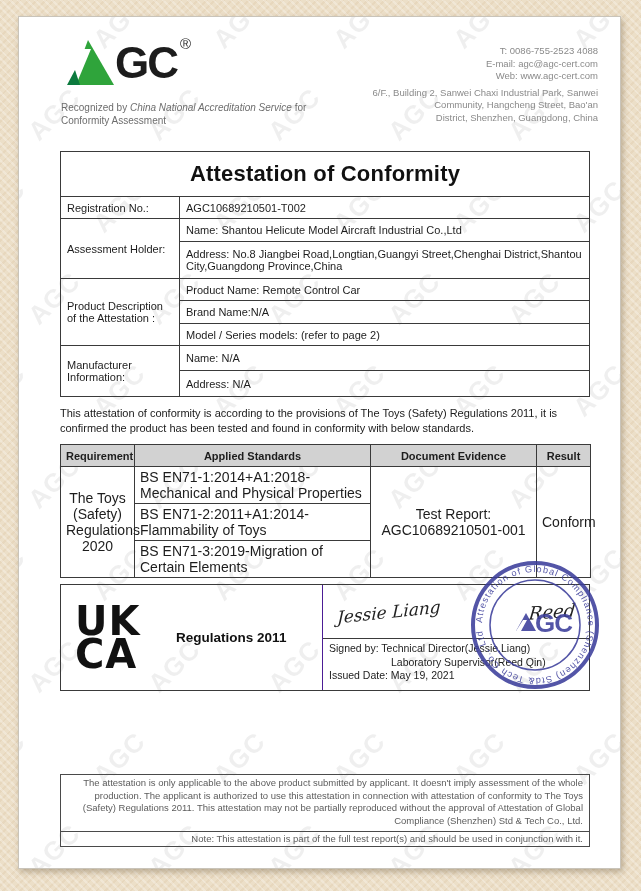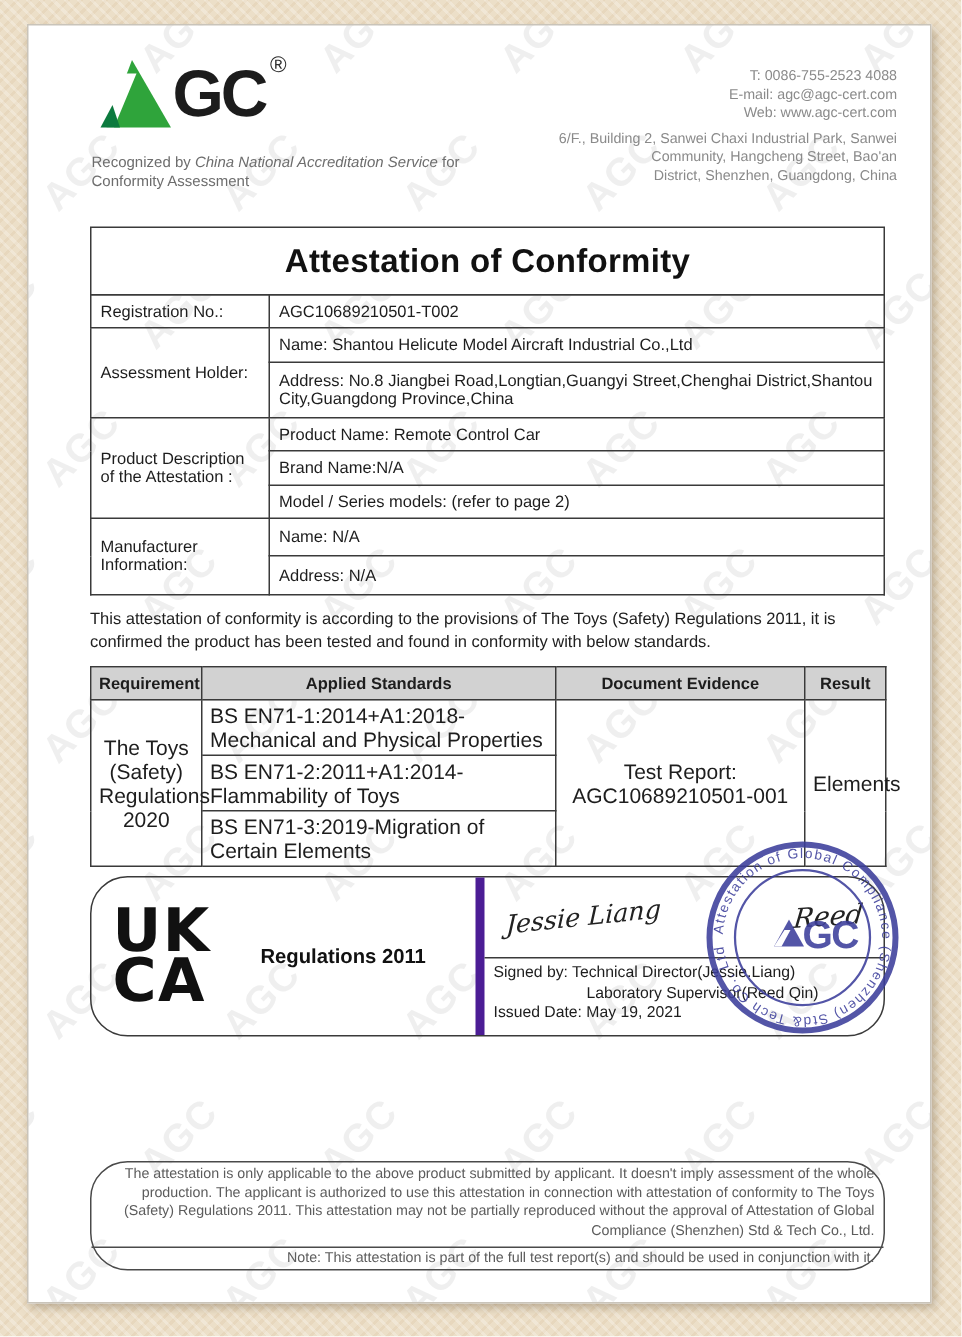--- a/index.html
+++ b/index.html
@@ -29,41 +29,41 @@
   .logo-row { display:flex; align-items:flex-start; }
   .logo-gc { font-size:44px; font-weight:800; color:#1c1c1c; letter-spacing:-2px; line-height:52px; }
   .logo-reg { font-size:15px; color:#2d2d2d; margin-left:3px; margin-top:-2px; }
   .accreditation { margin-top:8px; font-size:10px; color:#6d6d6d; width:285px; line-height:1.3; }
   .accreditation i { font-style:italic; }
   .contact { position:absolute; right:22px; top:28px; text-align:right; font-size:9.5px;
              color:#8a8a8a; line-height:1.32; }
   .contact .addr { margin-top:4px; }
 
   
-  .block { position:absolute; left:41px; width:530px;border-radius:25px; }
+  .block { position:absolute; left:41px; width:530px; }
   .title-box { border:1px solid #3a3a3a; height:46px; display:flex; align-items:center;
                justify-content:center; background:#fff; }
   .title-box h1 { font-size:22px; font-weight:bold; color:#111; letter-spacing:.2px; }
   table.grid { width:530px; border-collapse:collapse; table-layout:fixed; margin-top:-1px;
                background:transparent; }
   table.grid td, table.grid th { border:1px solid #3a3a3a; font-size:11px; color:#1d1d1d;
                padding:2px 6px; vertical-align:middle; text-align:left; }
   col.lbl { width:119px; }
   .statement { font-size:11px; color:#202020; line-height:1.35; width:530px; }
 
   table.std { width:530px; border-collapse:collapse; table-layout:fixed; }
   table.std td, table.std th { border:1px solid #3a3a3a; font-size:14px; color:#1d1d1d;
                padding:2px 5px; vertical-align:middle; }
   table.std th { background:#d2d2d2; font-weight:bold; text-align:center; height:22px; font-size:11px; }
   .c-req { width:74px; } .c-app { width:236px; } .c-doc { width:166px; } .c-res { width:54px; }
   .center { text-align:center; }
 
   
   .ukca-box { border:1px solid #3a3a3a; height:107px; display:flex; background:#fff0; }
-  .ukca-left { width:262px; border-right:6px solid #4c1d95; display:flex; align-items:center; }
+  .ukca-left { width:262px; border-right:1px solid #4c1d95; display:flex; align-items:center; }
   .ukca-mark { font-weight:900; font-size:40px; line-height:.82; letter-spacing:1px;
                color:#111; margin-left:14px; font-family:"DejaVu Sans", sans-serif; }
   .ukca-reg { flex:1; text-align:center; font-weight:bold; font-size:13.5px; color:#111; line-height:2.3; }
   .ukca-right { flex:1; position:relative; display:flex; flex-direction:column; }
   .sig-row { height:54px; border-bottom:1px solid #3a3a3a; display:flex; align-items:center;
              justify-content:space-between; padding:0 14px; }
   .script { font-family:"DejaVu Serif", serif; font-style:italic; color:#222; }
   .sig-left { font-size:17px; transform:rotate(-6deg) skewX(-8deg); }
   .sig-right { font-size:18px; transform:rotate(-4deg) skewX(-10deg); }
   .info-row { flex:1; font-size:10.5px; color:#1d1d1d; line-height:1.3; padding:3px 4px 0 6px; }
@@ -235,21 +235,21 @@
             <th>Document Evidence</th>
             <th>Result</th>
           </tr>
           <tr style="height:32px;">
             <td rowspan="3" class="center">The Toys (Safety) Regulations 2020</td>
             <td>BS EN71-1:2014+A1:2018-Mechanical and Physical Properties</td>
             <td rowspan="3" class="center">
               <div>Test Report:</div>
               <div>AGC10689210501-001</div>
             </td>
-            <td rowspan="3" class="center">Elements</td>
+            <td rowspan="3" class="center">Conform</td>
           </tr>
           <tr style="height:31px;">
             <td>BS EN71-2:2011+A1:2014-Flammability of Toys</td>
           </tr>
           <tr style="height:32px;">
             <td>BS EN71-3:2019-Migration of Certain Elements</td>
           </tr>
         </tbody>
           </table>
       </div>

